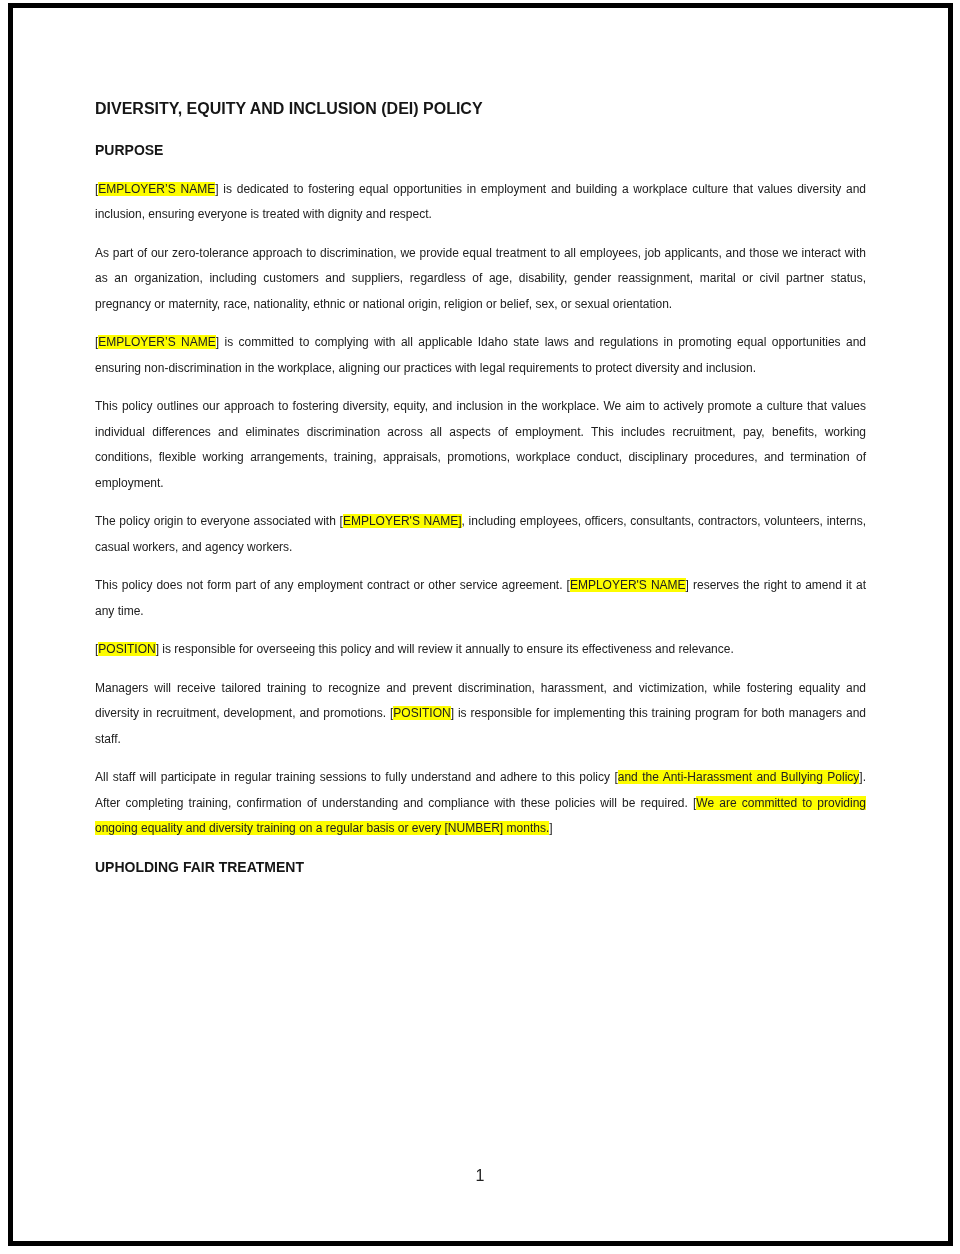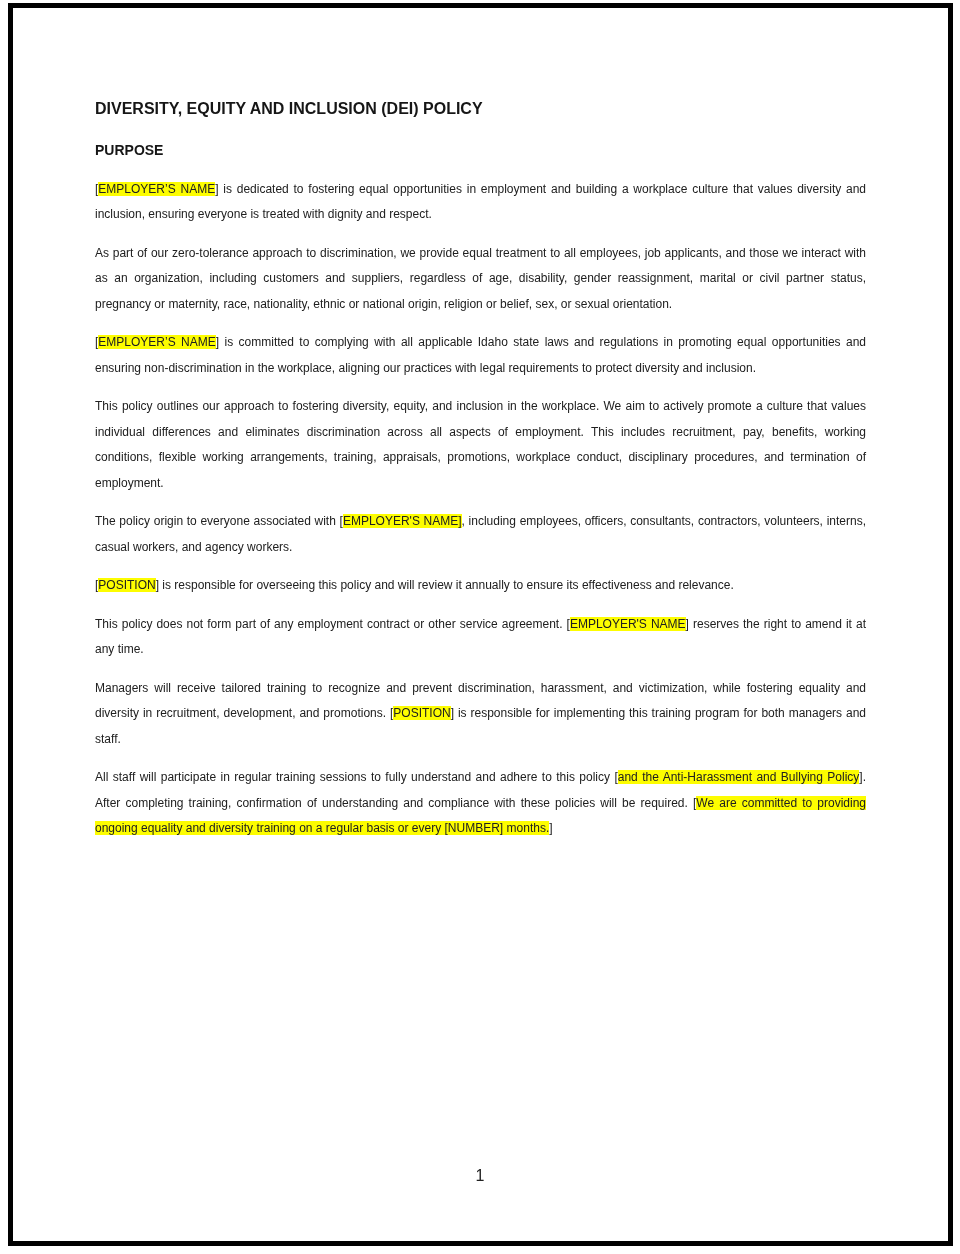--- a/index.html
+++ b/index.html
@@ -57,20 +57,21 @@
 
 <div class="content">
   <div class="doc-title">DIVERSITY, EQUITY AND INCLUSION (DEI) POLICY</div>
   <div>
       <h2 class="heading">PURPOSE</h2>
       <p class="paragraph"><span>[</span><span class="hl">EMPLOYER’S NAME</span><span>] is dedicated to fostering equal opportunities in employment and building a workplace culture that values diversity and inclusion, ensuring everyone is treated with dignity and respect.</span></p>
       <p class="paragraph"><span>As part of our zero-tolerance approach to discrimination, we provide equal treatment to all employees, job applicants, and those we interact with as an organization, including customers and suppliers, regardless of age, disability, gender reassignment, marital or civil partner status, pregnancy or maternity, race, nationality, ethnic or national origin, religion or belief, sex, or sexual orientation.</span></p>
       <p class="paragraph"><span>[</span><span class="hl">EMPLOYER’S NAME</span><span>] is committed to complying with all applicable Idaho state laws and regulations in promoting equal opportunities and ensuring non-discrimination in the workplace, aligning our practices with legal requirements to protect diversity and inclusion.</span></p>
       <p class="paragraph"><span>This policy outlines our approach to fostering diversity, equity, and inclusion in the workplace. We aim to actively promote a culture that values individual differences and eliminates discrimination across all aspects of employment. This includes recruitment, pay, benefits, working conditions, flexible working arrangements, training, appraisals, promotions, workplace conduct, disciplinary procedures, and termination of employment.</span></p>
       <p class="paragraph"><span>The policy origin to everyone associated with [</span><span class="hl">EMPLOYER'S NAME]</span><span>, including employees, officers, consultants, contractors, volunteers, interns, casual workers, and agency workers.</span></p>
+      <p class="paragraph"><span>This policy does not form part of any employment contract or other service agreement. [</span><span class="hl">EMPLOYER'S NAME</span><span>] reserves the right to amend it at any time.</span></p>
       <p class="paragraph"><span>[</span><span class="hl">POSITION</span><span>] is responsible for overseeing this policy and will review it annually to ensure its effectiveness and relevance.</span></p>
-      <p class="paragraph"><span>This policy does not form part of any employment contract or other service agreement. [</span><span class="hl">EMPLOYER'S NAME</span><span>] reserves the right to amend it at any time.</span></p>
       <p class="paragraph"><span>Managers will receive tailored training to recognize and prevent discrimination, harassment, and victimization, while fostering equality and diversity in recruitment, development, and promotions. [</span><span class="hl">POSITION</span><span>] is responsible for implementing this training program for both managers and staff.</span></p>
       <p class="paragraph"><span>All staff will participate in regular training sessions to fully understand and adhere to this policy [</span><span class="hl">and the Anti-Harassment and Bullying Policy</span><span>]. After completing training, confirmation of understanding and compliance with these policies will be required. [</span><span class="hl">We are committed to providing ongoing equality and diversity training on a regular basis or every [NUMBER] months.</span><span>]</span></p>
+      <h2 class="heading">UPHOLDING FAIR TREATMENT</h2>
     </div>
 </div>
 
 <div class="page-number">1</div>
 
 </body></html>

